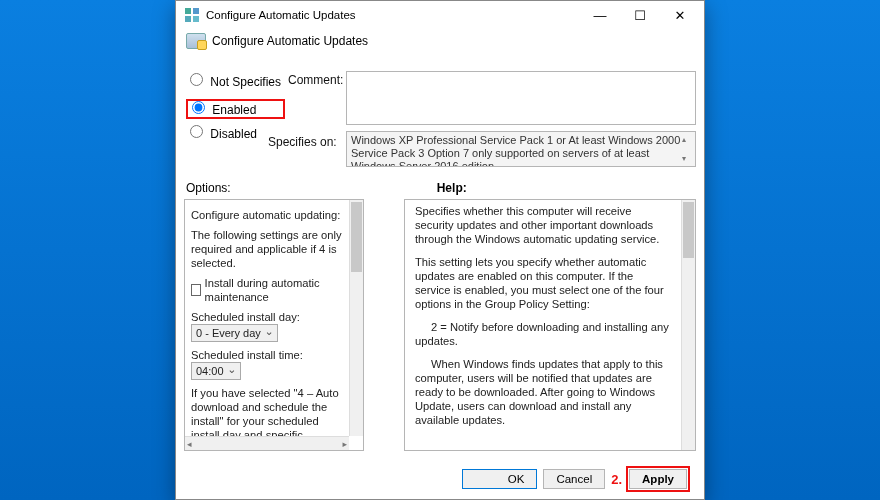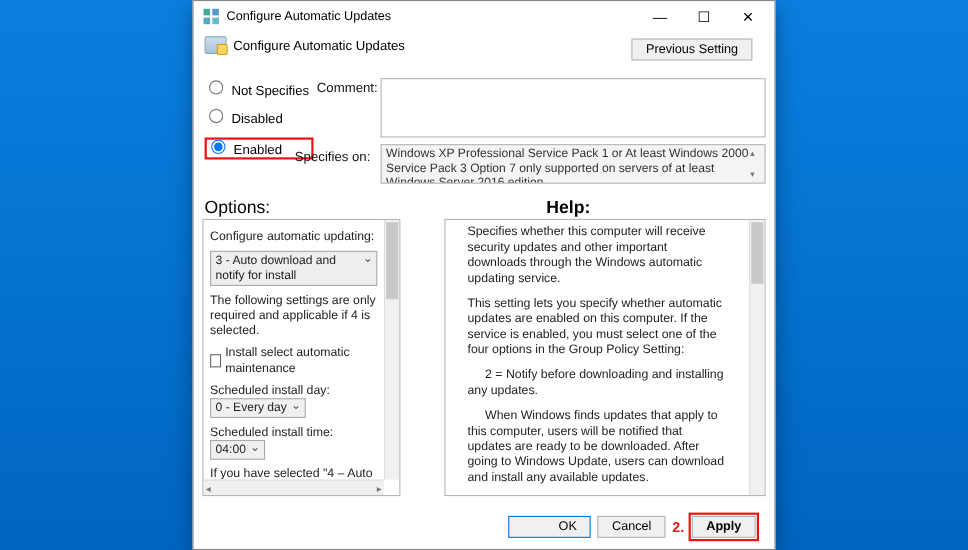--- a/index.html
+++ b/index.html
@@ -28,36 +28,36 @@
   .radio-row { display:flex; align-items:center; height:20px; margin-bottom:2px; padding:0 4px; }
   .radio-row.red { border:2px solid #e11; }
   .r-label { font-size:12px; margin-bottom:6px; display:block; padding:0 4px; }
   .anno { position:absolute; color:#e11; font-size:13px; font-weight:600; }
   .form-label { font-size:12px; color:#111; }
   .comment-lbl { position:absolute; left:112px; top:72px; }
   .comment-box { position:absolute; left:170px; top:70px; width:350px; height:54px; border:1px solid #b5b5b5; background:#fff; font-size:11px; padding:2px; resize:none; overflow-y:scroll; }
   .support-lbl { position:absolute; left:92px; top:134px; }
   .support-box { position:absolute; left:170px; top:130px; width:350px; height:36px; border:1px solid #b5b5b5; background:#f4f4f4; font-size:11px; line-height:13px; padding:2px 14px 2px 4px; overflow:hidden; color:#333; }
   .support-sb { position:absolute; right:1px; top:1px; bottom:1px; width:12px; display:flex; flex-direction:column; justify-content:space-between; font-size:8px; color:#777; }
-  .pane-head-row { position:absolute; left:10px; top:180px; right:10px; display:flex; font-size:16px;gap:45px; }
+  .pane-head-row { position:absolute; left:10px; top:180px; right:10px; display:flex; font-size:12px; }
   .pane-head-row .h2 { margin-left:206px;font-weight:bold; }
   .options-pane { position:absolute; left:8px; top:198px; width:180px; height:252px; border:1px solid #b5b5b5; font-size:11.2px; color:#222; overflow:hidden; }
   .op-inner { position:absolute; inset:0 14px 14px 0; padding:4px 6px; overflow:hidden; line-height:14px; }
   .op-inner p { margin:4px 0 6px; }
   .combo { display:inline-block; border:1px solid #aaa; background:#f0f0f0; font-size:11px; padding:1px 16px 1px 4px; position:relative; }
   .combo::after { content:"⌄"; position:absolute; right:3px; top:-1px; font-size:11px; color:#555; }
   .combo.wide { display:block; background:#eee; margin:2px 0 6px; }
   .cb-row { display:flex; align-items:center; gap:4px; margin:2px 0 6px; }
   .cb { width:12px; height:12px; border:1px solid #666; background:#fff; font-size:10px; line-height:10px; text-align:center; }
   .vscroll { position:absolute; right:0; top:0; bottom:14px; width:14px; background:#f0f0f0; border-left:1px solid #ddd; }
   .vthumb { position:absolute; left:1px; right:1px; background:#c8c8c8; }
   .hscroll { position:absolute; left:0; right:14px; bottom:0; height:14px; background:#f0f0f0; border-top:1px solid #ddd; display:flex; justify-content:space-between; font-size:9px; color:#777; align-items:center; padding:0 2px; }
   .help-pane { position:absolute; left:228px; top:198px; width:292px; height:252px; border:1px solid #b5b5b5; font-size:11.2px; color:#222; overflow:hidden; }
   .hp-inner { position:absolute; inset:0 14px 0 0; padding:4px 8px; overflow:hidden; line-height:14px; }
-  .hp-inner p { margin:0 12px 9px; }
+  .hp-inner p { margin:0 2px 9px; }
   .hp-indent { text-indent:16px; }
   .footer { position:absolute; left:0; right:0; bottom:0; height:40px; display:flex; justify-content:flex-end; align-items:center; gap:6px; padding-right:14px; }
   .btn.ok { border:1px solid #0078d7;padding-left:45px; }
   .btn.apply-wrap { border:2px solid #e11; padding:1px; background:transparent;font-weight:bold; }
   .btn.apply-wrap .inner { display:block; padding:3px 12px; background:#f0f0f0; border:1px solid #b5b5b5; }
   .radio-input { margin:0 4px 0 0; }
 </style>
 </head>
 <body>
 
@@ -80,35 +80,34 @@
       <div class="winbtn">✕</div>
     </div>
   </div>
 
   <div class="subtitle">
     <span class="ico"></span>
     <span>Configure Automatic Updates</span>
   </div>
 
   <div class="nav-row">
-    <button class="btn">Previous Setting</button>
   </div>
 
   <div class="radio-col">
     <label class="r-label radio-row">
       <input type="radio" name="s" class="radio-input" style="">
       <span>Not Specifies</span>
     </label>
+    <label class="r-label radio-row red">
+      <input type="radio" name="s" class="radio-input" checked="" style="">
+      <span>Enabled</span>
+    </label>
     <label class="r-label radio-row">
       <input type="radio" name="s" class="radio-input" style="">
       <span>Disabled</span>
-    </label>
-    <label class="r-label radio-row red">
-      <input type="radio" name="s" class="radio-input" checked="" style="">
-      <span>Enabled</span>
     </label>
   </div>
   <span class="anno" style="left:254px; top:92px;">1.</span>
 
   <span class="form-label comment-lbl">Comment:</span>
   <textarea class="comment-box" style=""></textarea>
 
   <span class="form-label support-lbl">Specifies on:</span>
   <div class="support-box">
     <span>Windows XP Professional Service Pack 1 or At least Windows 2000 Service Pack 3 Option 7 only supported on servers of at least Windows Server 2016 edition</span>
@@ -119,25 +118,24 @@
   </div>
 
   <div class="pane-head-row">
     <span>Options:</span>
     <span class="h2">Help:</span>
   </div>
 
   <div class="options-pane">
     <div class="op-inner">
       <p>Configure automatic updating:</p>
-      <span class="combo wide">3 - Auto download and notify for install</span>
       <p>The following settings are only required and applicable if 4 is selected.</p>
       <div class="cb-row">
         <span class="cb"></span>
-        <span>Install select automatic maintenance</span>
+        <span>Install during automatic maintenance</span>
       </div>
       <p>
         <span>Scheduled install day:</span>
         <span class="combo">0 - Every day</span>
       </p>
       <p>
         <span>Scheduled install time:</span>
         <span class="combo">04:00</span>
       </p>
       <p>If you have selected "4 – Auto download and schedule the install" for your scheduled install day and specific schedule, you also have the option to limit updating weekly, bi-weekly or monthly occurrence, using the options below:</p>

